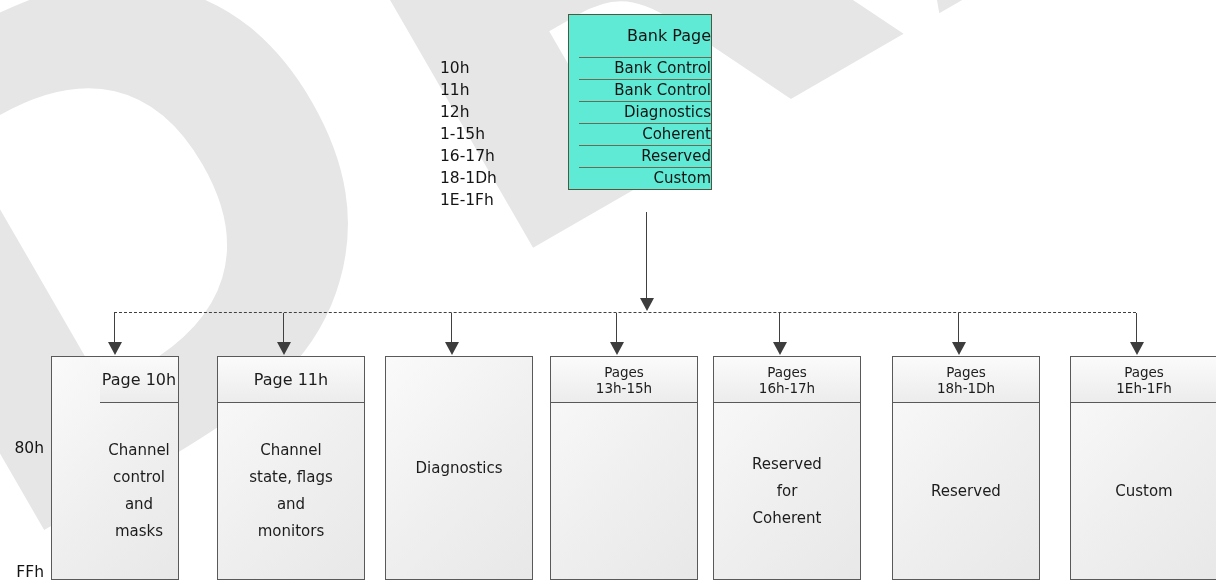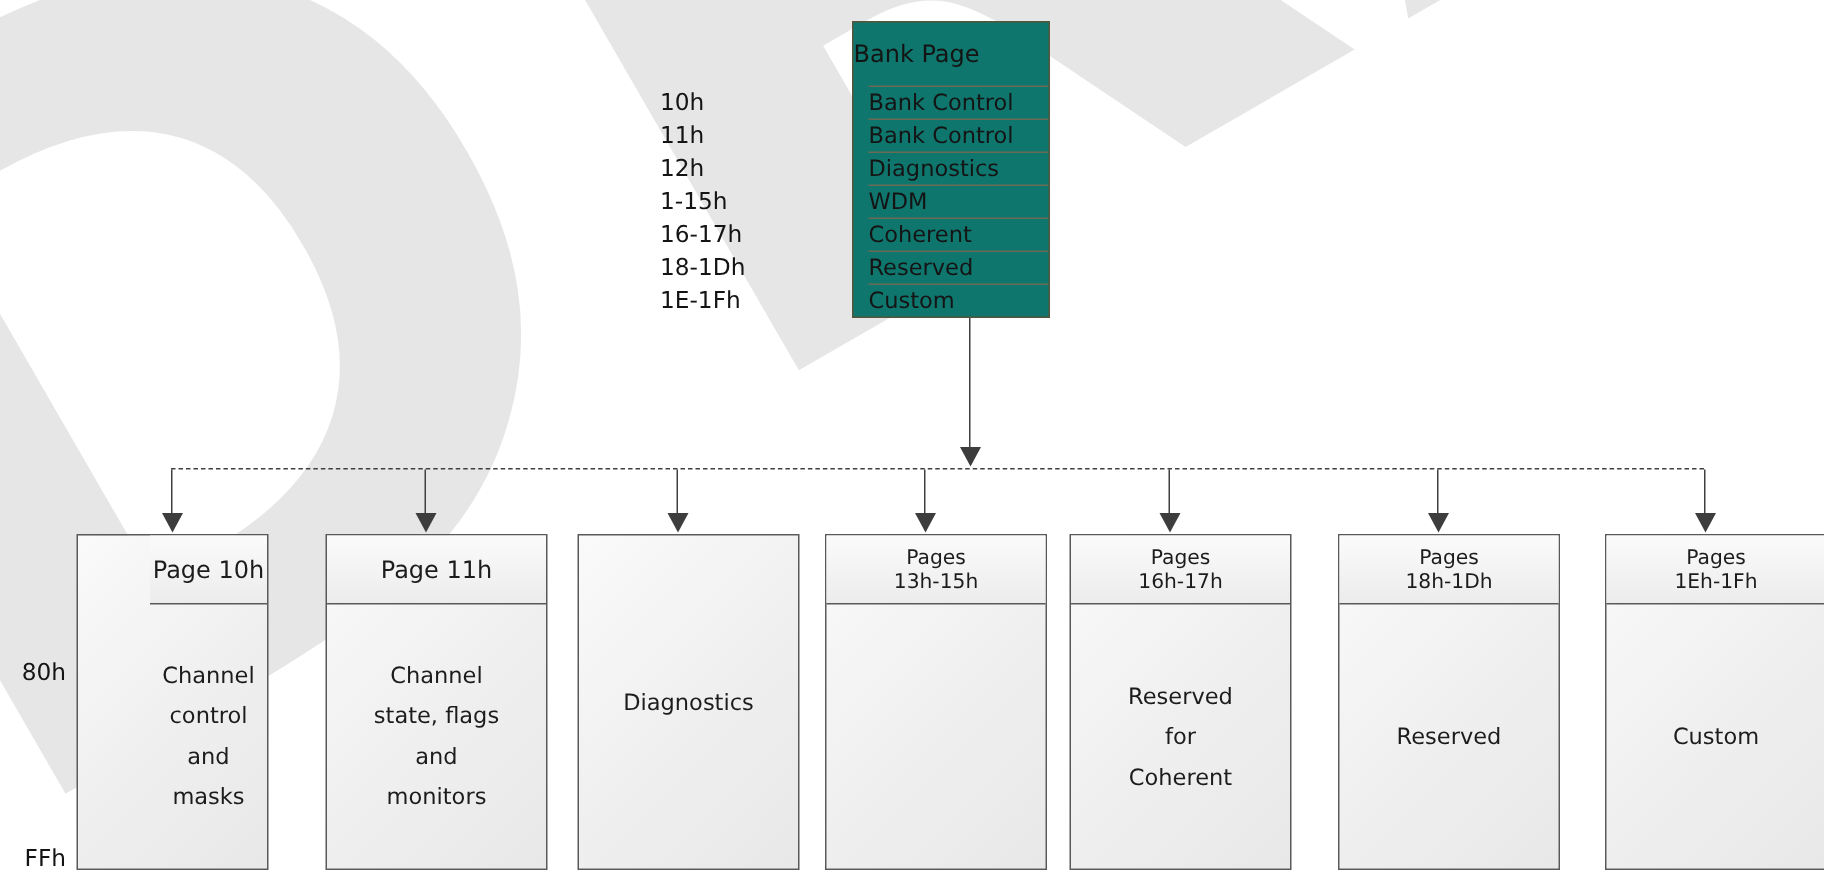--- a/index.html
+++ b/index.html
@@ -14,23 +14,23 @@
     position:absolute; left:-120px; top:40px; z-index:0;
     font-size:650px; line-height:650px; font-weight:bold; letter-spacing:25px;
     color:#e6e6e6; white-space:nowrap;
     transform:rotate(-30deg); transform-origin:0 50%;
     user-select:none; pointer-events:none;
   }
   .layer{position:absolute; inset:0; z-index:1;}
 
   
   .bank-table{
-    position:absolute; left:568px; top:14px; width:132px;
-    border:1.5px solid #55553e; background:#0f766e;
-    box-sizing:border-box; text-align:left;
+    position:absolute; left:568px; top:14px; width:144px;
+    border:1.5px solid #55553e; background:#5eead4;
+    box-sizing:border-box; text-align:right;
   }
   .bank-title{
     height:42px; line-height:42px; font-size:16px; color:#141414;
   }
   .bank-row{
     height:21px; line-height:21px; font-size:15px; color:#141414;
     border-top:1px solid #6b6b55;
     margin-left:10px;
   }
   .addr-col{
@@ -107,21 +107,20 @@
       <div class="addr-label">16-17h</div>
       <div class="addr-label">18-1Dh</div>
       <div class="addr-label">1E-1Fh</div>
     </div>
 
     <div class="bank-table">
       <div class="bank-title">Bank Page</div>
       <div class="bank-row">Bank Control</div>
       <div class="bank-row">Bank Control</div>
       <div class="bank-row">Diagnostics</div>
-      <div class="bank-row">WDM</div>
       <div class="bank-row">Coherent</div>
       <div class="bank-row">Reserved</div>
       <div class="bank-row">Custom</div>
     </div>
 
     <div class="vconn main-conn">
       <div class="stem"></div>
       <div class="head"></div>
     </div>
 

